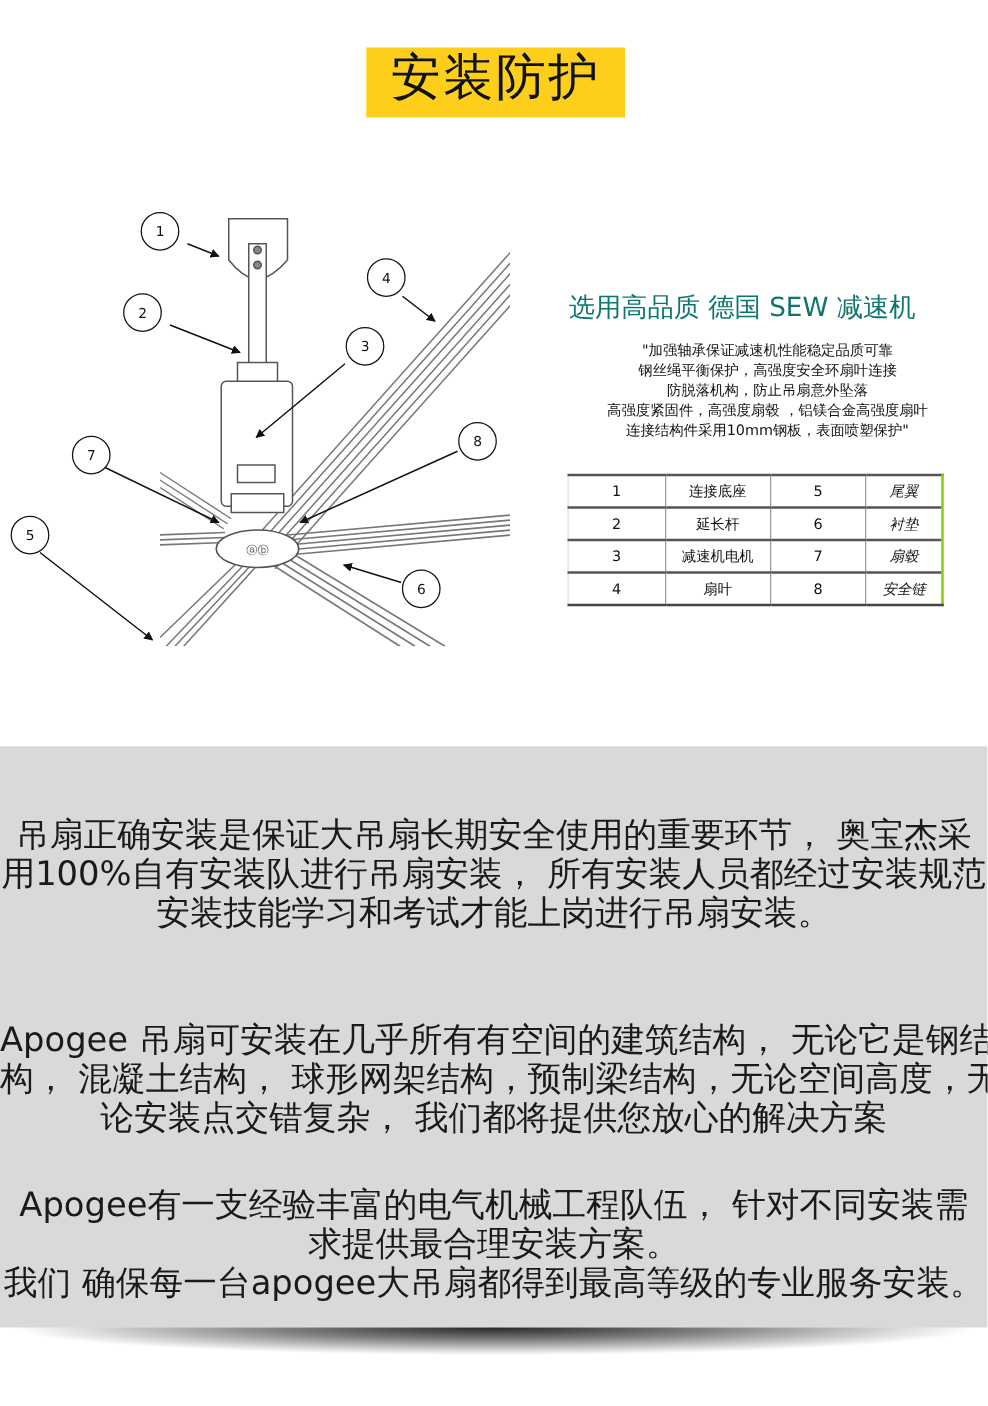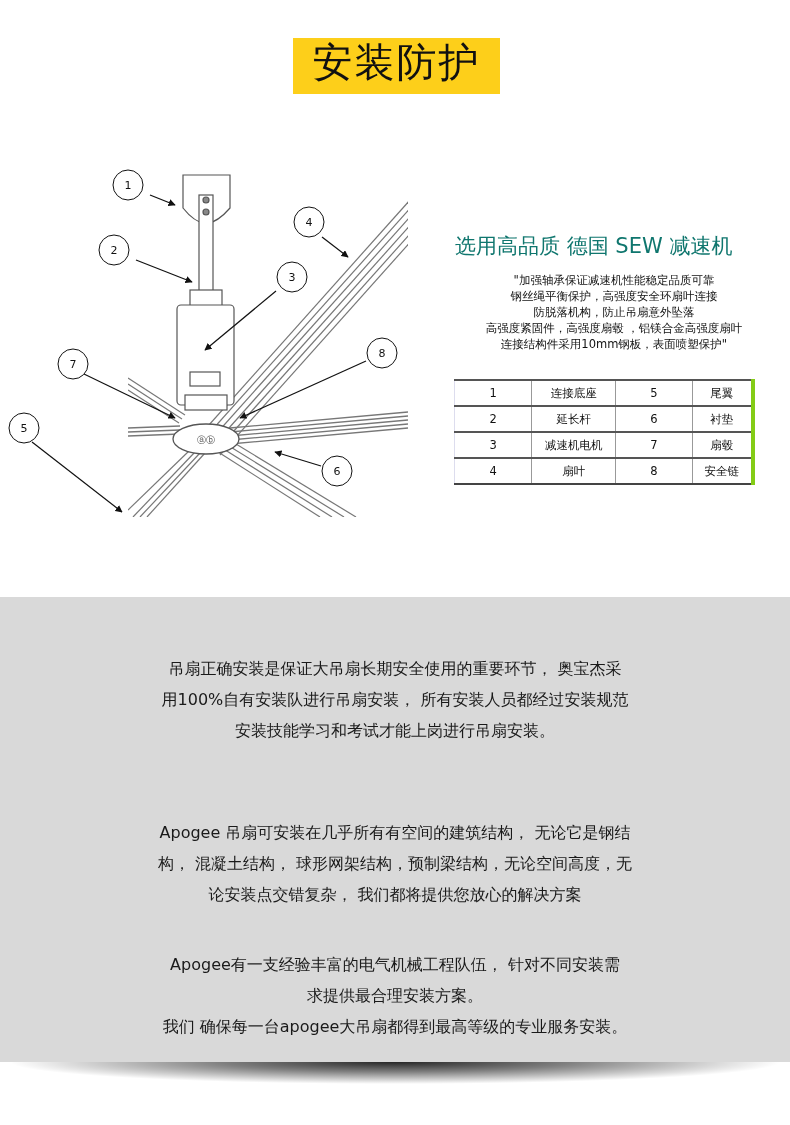--- a/index.html
+++ b/index.html
@@ -31,27 +31,27 @@
   .parts-table td {
     height: 26px; text-align: center; vertical-align: middle;
     border-top: 2px solid #555; border-bottom: 1px solid #888;
     border-right: 1px solid #999; border-left: 1px solid #dde;
     color: #111;
   }
   .parts-table tr:last-child td { border-bottom: 2px solid #444; }
   .parts-table td.c1 { width: 75px; }
   .parts-table td.c2 { width: 81px; }
   .parts-table td.c3 { width: 74px; }
-  .parts-table td.c4 { width: 59px; border-right: 4px solid #84cc16; }
+  .parts-table td.c4 { width: 59px; border-right: 2px solid #84cc16; font-style: italic; }
 
   .grey-panel {
     position: absolute; left: 0; top: 597px; width: 790px; height: 465px;
     background: #D9D9D9;
   }
-  .para { position: absolute; left: 0; width: 790px; text-align: center; font-size: 16px; line-height: 31px; color: #1a1a1a; }
+  .para { position: absolute; left: 0; width: 790px; text-align: center; font-size: 27px; line-height: 31px; color: #1a1a1a; }
   .para div { white-space: nowrap; }
   .p1 { top: 653px; }
   .p2 { top: 784px; margin-top: 33px; }
   .p3 { top: 949px; }
 
   .shadow {
     position: absolute; left: 10px; top: 1062px; width: 770px; height: 40px;
     background: radial-gradient(ellipse 50% 55% at 50% 0%, rgba(0,0,0,0.85) 0%, rgba(0,0,0,0.5) 45%, rgba(0,0,0,0) 100%);
   }
 </style>

